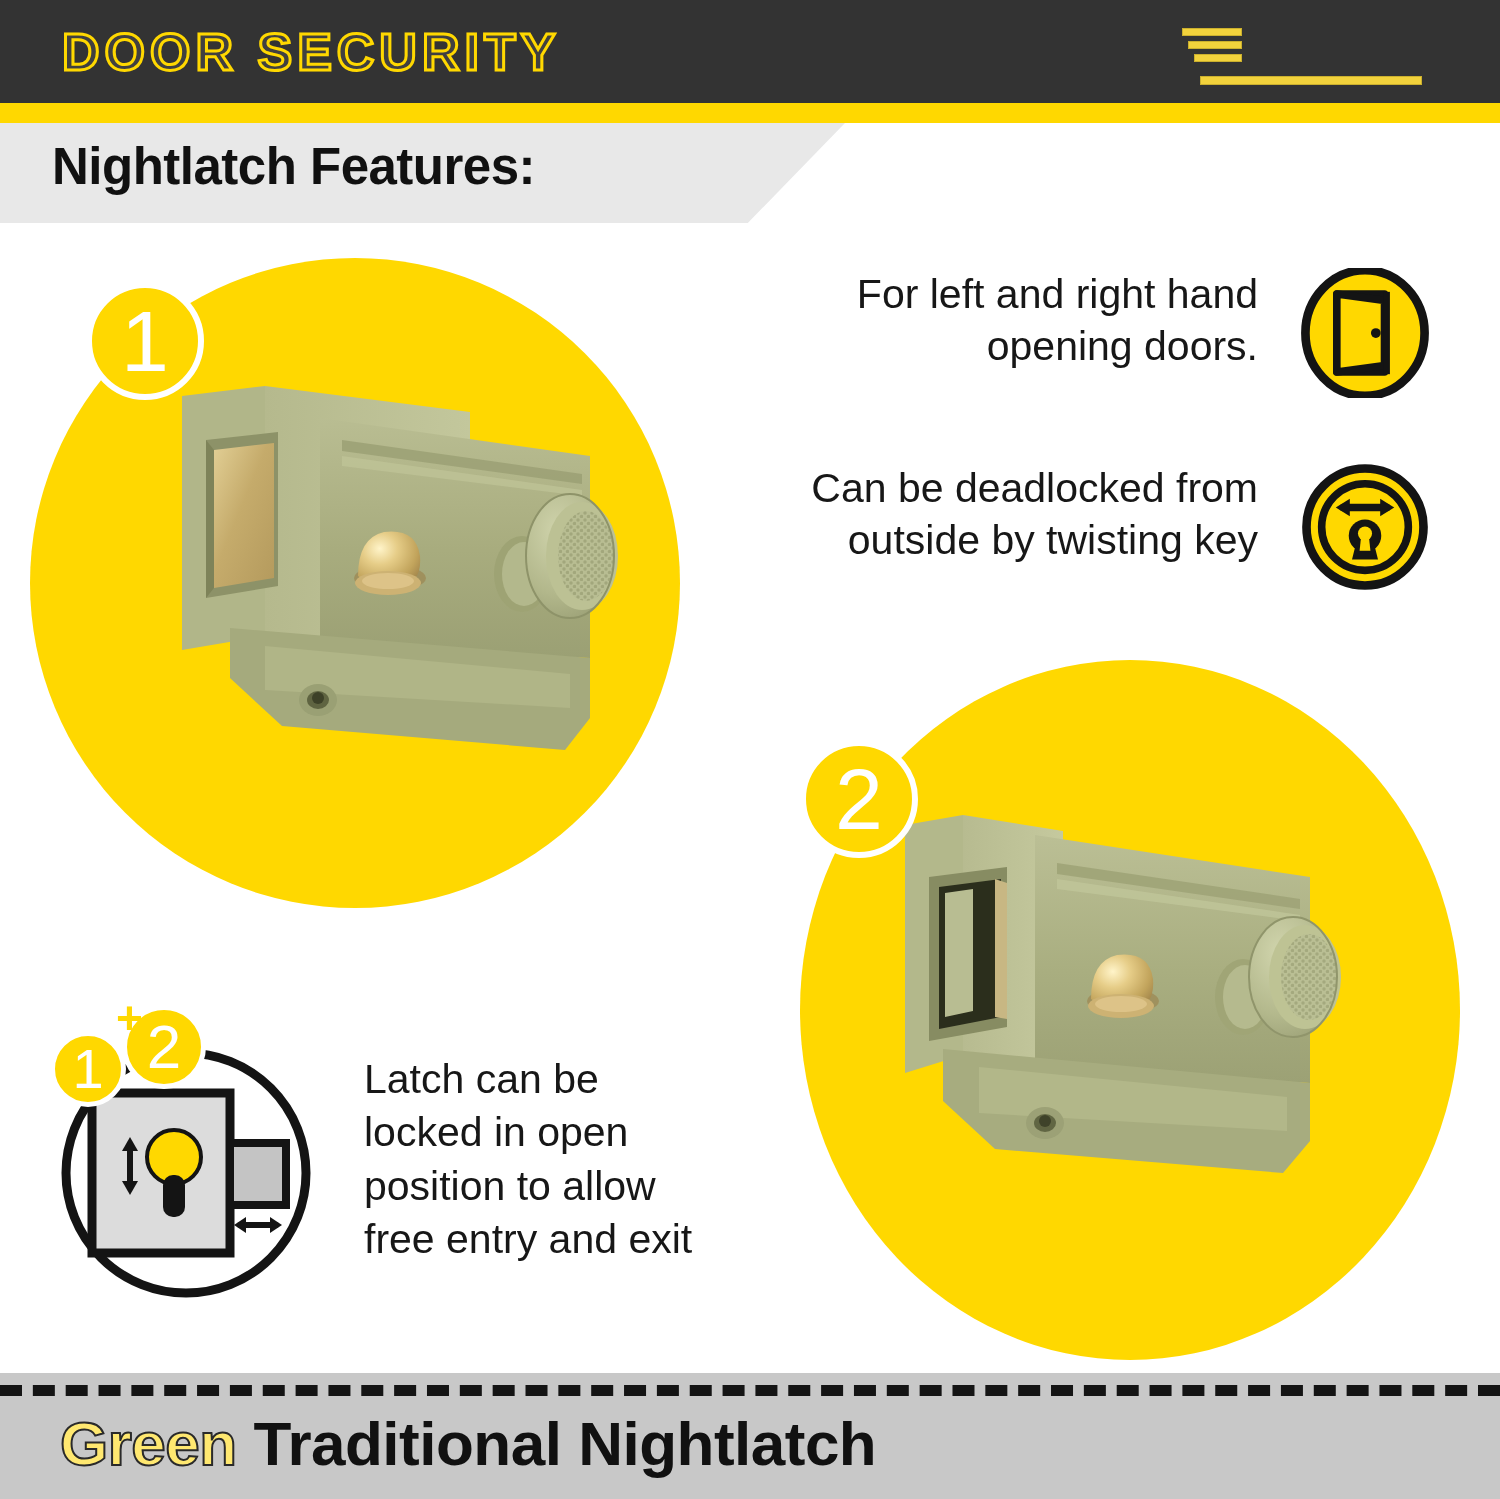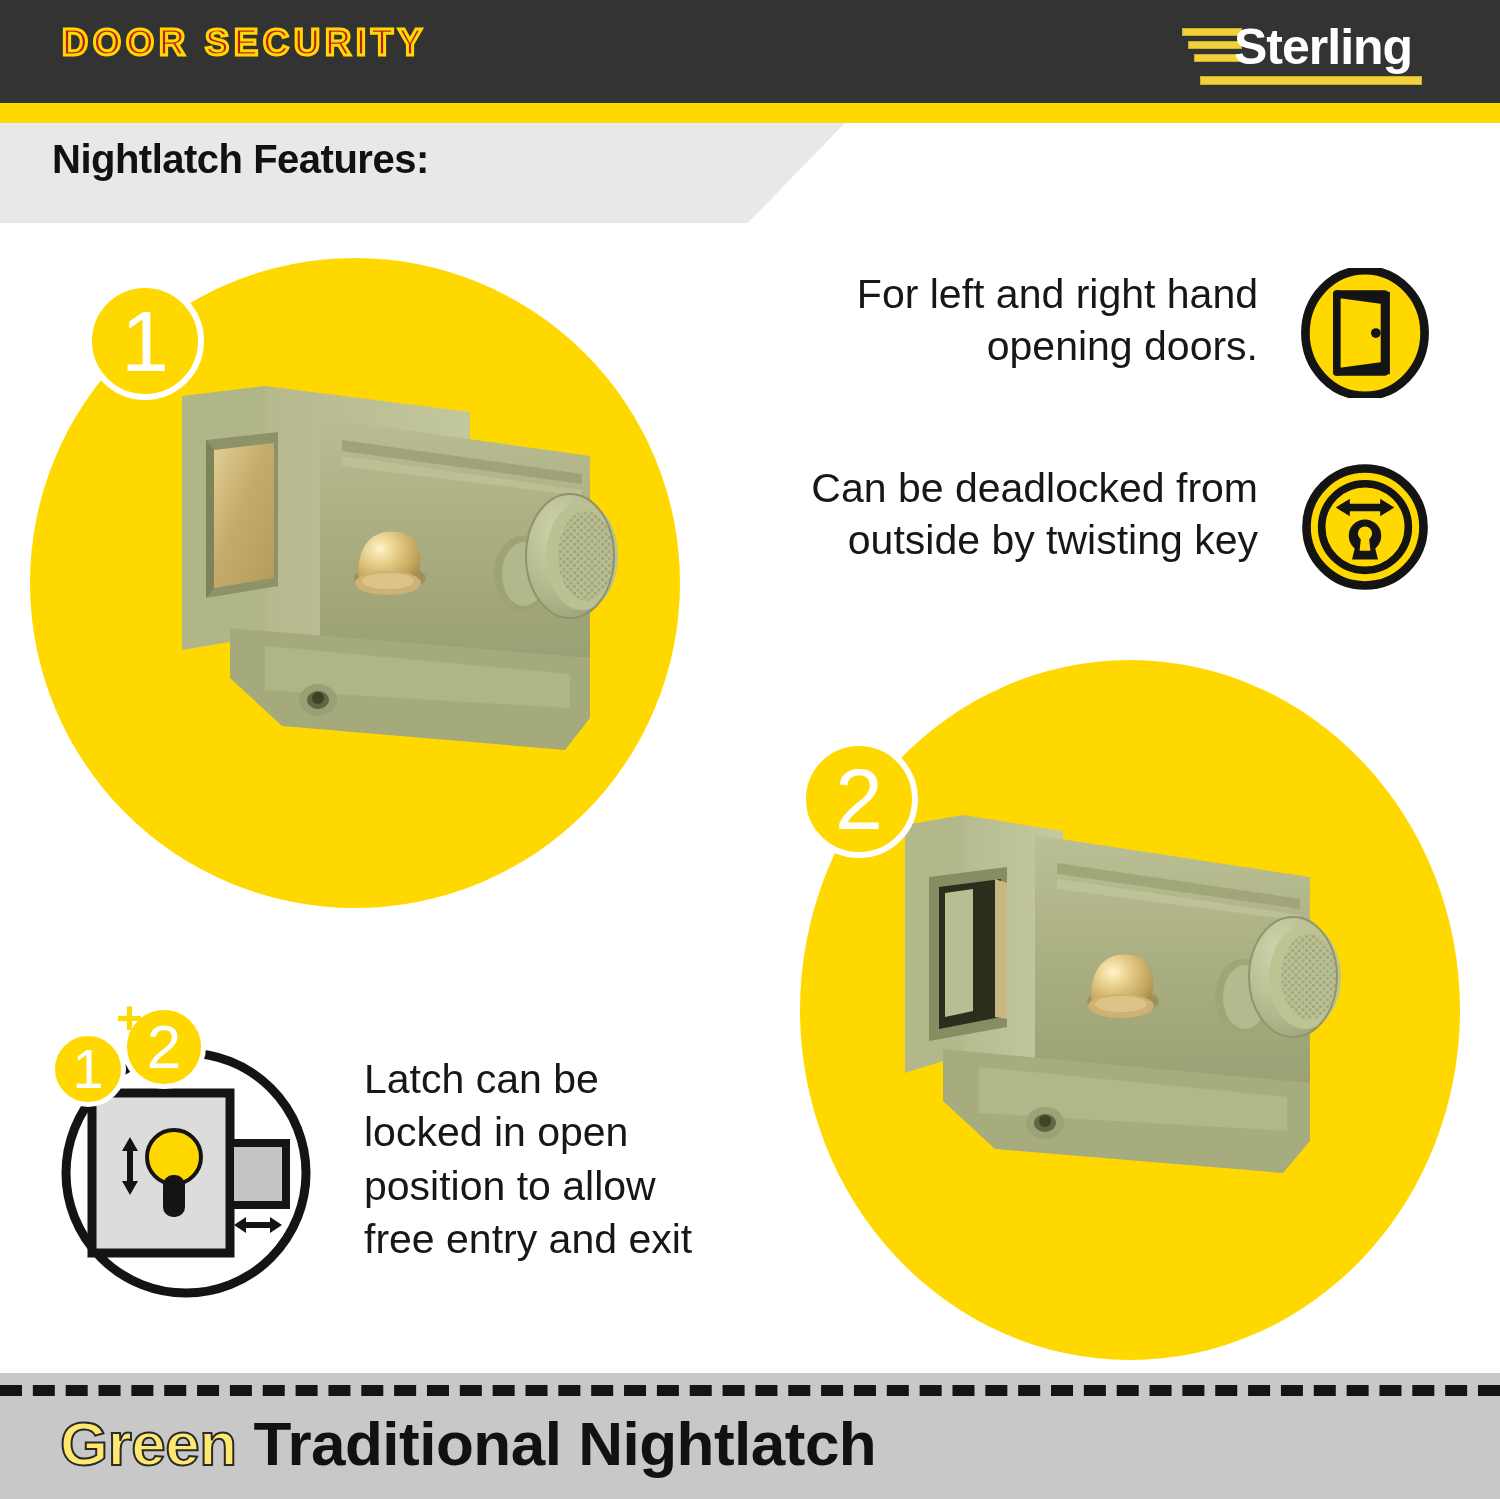--- a/index.html
+++ b/index.html
@@ -24,24 +24,24 @@
     left: 0; top: 0;
     width: 1500px;
     height: 103px;
     background: #333333;
   }
   .header-title {
     position: absolute;
     left: 62px;
     top: 22px;
     font-family: "Liberation Sans Narrow", "Liberation Sans", sans-serif;
-    font-size: 36px;
+    font-size: 52px;
     font-weight: bold;
     letter-spacing: 5px;
-    color: #b91c1c;
+    color: #404040;
     -webkit-text-stroke: 3px #ffd800;
     text-shadow: 0 0 0 #ffd800;
     white-space: nowrap;
   }
 
   
   .logo-wrap {
     position: absolute;
     right: 72px;
     top: 22px;
@@ -103,21 +103,21 @@
     height: 100px;
     background: #e8e8e8;
     -webkit-clip-path: polygon(0 0, 100% 0, 88.5% 100%, 0 100%);
     clip-path: polygon(0 0, 100% 0, 88.5% 100%, 0 100%);
   }
   .title-band-text {
     position: absolute;
     left: 52px;
     top: 137px;
     font-family: "Liberation Sans Narrow", "Liberation Sans", sans-serif;
-    font-size: 40px;
+    font-size: 51px;
     font-weight: bold;
     color: #111111;
     letter-spacing: -0.5px;
     white-space: nowrap;
   }
 
   
   .feature-row {
     position: absolute;
     display: flex;
@@ -300,21 +300,20 @@
 
   <div class="header-bar"></div>
   <div class="header-title">DOOR SECURITY</div>
 
   <div class="logo-wrap">
     <div class="logo-bars">
       <div class="bar b1"></div>
       <div class="bar b2"></div>
       <div class="bar b3"></div>
     </div>
-    <div class="logo-word">Sterling</div>
     <div class="logo-underline"></div>
   </div>
 
   <div class="header-strip"></div>
 
   <div class="title-band"></div>
   <div class="title-band-text">Nightlatch Features:</div>
 
   <div class="ring" id="ring-1"></div>
 

